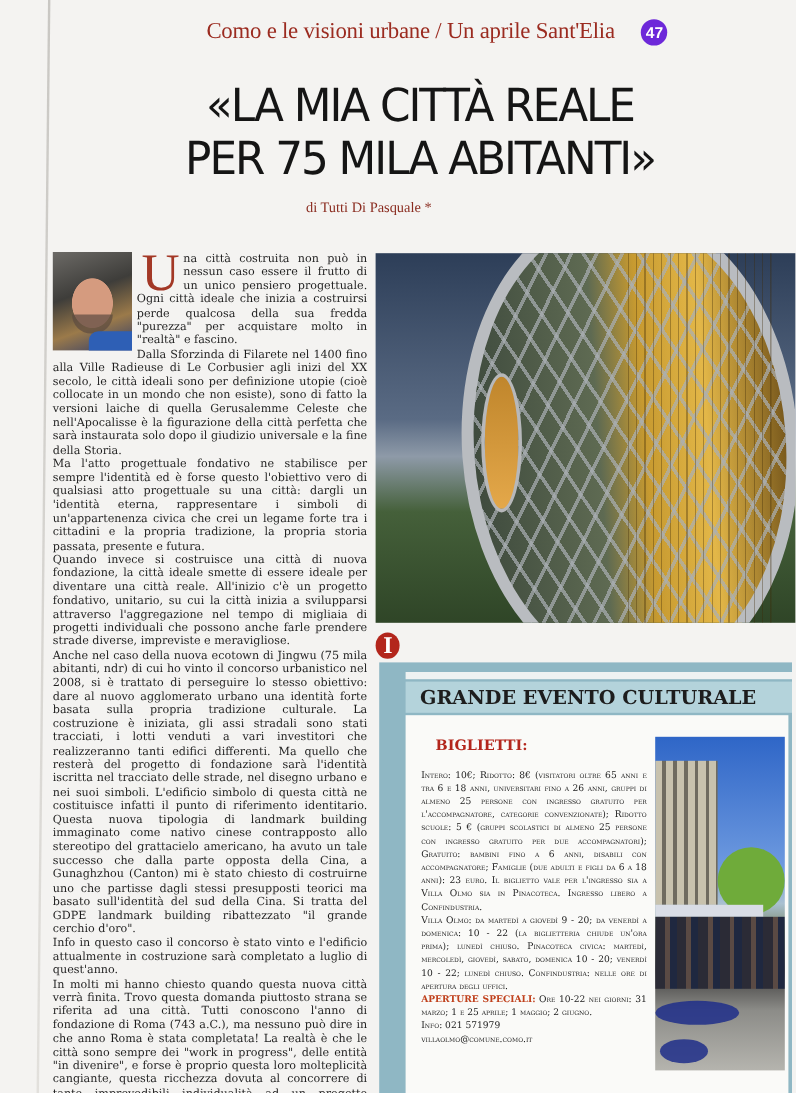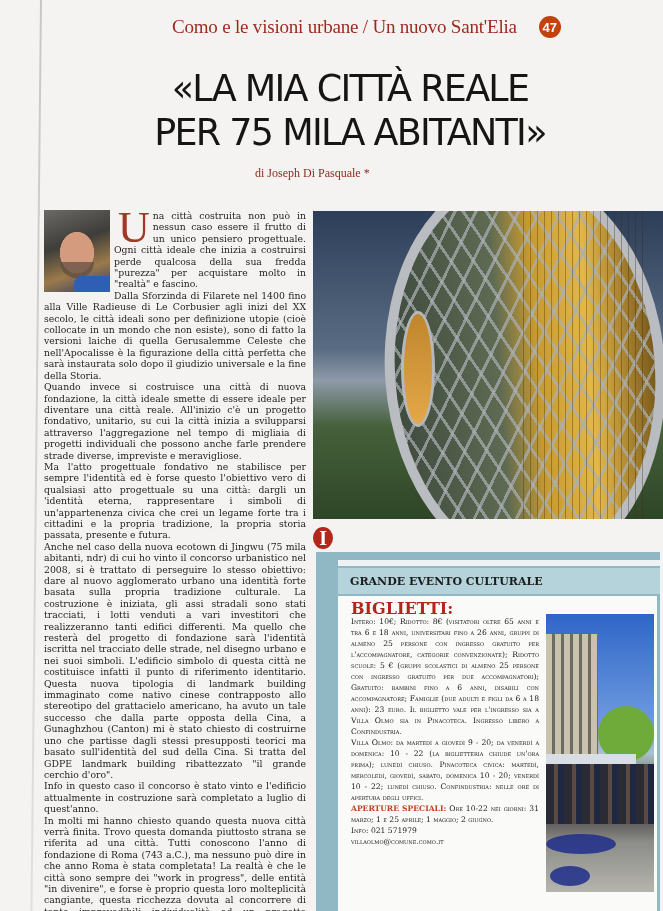--- a/index.html
+++ b/index.html
@@ -16,21 +16,21 @@
   }
   .header {
     position:absolute; left:172px; top:14px; height:26px;
     display:flex; align-items:center; gap:22px;
   }
   .header .section {
     font-family:"Liberation Serif", serif; font-size:19px; color:#9b2b20;
     letter-spacing:-0.2px;
   }
   .page-num {
-    width:22px; height:22px; border-radius:50%; background:#c2410c; color:#fff;
+    width:22px; height:22px; border-radius:50%; background:#6d28d9; color:#fff;
     font-family:"Liberation Sans", sans-serif; font-weight:bold; font-size:13px;
     display:flex; align-items:center; justify-content:center;
   }
   .headline {
     position:absolute; left:100px; top:66px; width:500px; text-align:center;
     font-family:"DejaVu Sans", sans-serif; font-size:38px; line-height:44px;
     font-weight:normal; color:#151515; letter-spacing:-1.8px;
     transform:scaleX(0.96);
   }
   .byline {
@@ -97,33 +97,33 @@
   }
   .info-box {
     position:absolute; left:316px; top:552px; width:344px; height:359px;
     background:#8fb7c4;
   }
   .info-box .stripe {
     position:absolute; left:22px; top:8px; right:0; height:6px; background:#eef2f2;
   }
   .info-box .event-band {
     position:absolute; left:22px; top:16px; right:0; height:26px; background:#b4d3db;
-    font-family:"DejaVu Serif", serif; font-weight:bold; font-size:11px;
+    font-family:"DejaVu Serif", serif; font-weight:bold; font-size:16px;
     display:flex; align-items:center; padding-left:12px; color:#1d1d1d;
   }
   .info-box .panel {
     position:absolute; left:22px; top:44px; right:3px; bottom:0; background:#fafaf8;
   }
   .info-text {
     position:absolute; left:35px; top:50px; width:188px;
     font-family:"DejaVu Serif", serif; font-size:7.6px; line-height:11px;
     font-variant:small-caps; text-align:justify; color:#1c1c1c;
   }
   .info-text h4 {
-    margin:0; font-size:16px; line-height:14px; color:#b3261c; font-variant:normal;
+    margin:12px; font-size:12px; line-height:14px; color:#b3261c; font-variant:normal;
     font-weight:bold;
   }
   .info-text .hl { color:#c0411d; font-weight:bold; }
   .side-photo {
     position:absolute; left:546px; top:614px; width:108px; height:278px; overflow:hidden;
     background:linear-gradient(180deg,#2f66c7 0%,#6f9be0 40%,#a9c0d0 50%,#7b8a6a 58%,#3b3a3a 70%,#8c8c88 82%,#b5b4ae 100%);
   }
   .side-photo .building {
     position:absolute; left:0; top:20px; width:52px; height:120px;
     background:repeating-linear-gradient(90deg,#c8c2ae 0 6px,#6f6b60 6px 9px);
@@ -144,43 +144,43 @@
     background:#1e2e8a; opacity:.85;
   }
   .side-photo .shadow2 { top:252px; width:40px; left:4px; }
 </style>
 </head>
 <body>
 
 <div class="page-fold"></div>
 
 <div class="header">
-  <span class="section">Como e le visioni urbane / Un nuovo Sant'Elia</span>
+  <span class="section">Como e le visioni urbane / Un aprile Sant'Elia</span>
   <span class="page-num">47</span>
 </div>
 
 <div class="headline">
   <div>«LA MIA CITTÀ REALE</div>
   <div>PER 75 MILA ABITANTI»</div>
 </div>
 
-<div class="byline">di Joseph Di Pasquale *</div>
+<div class="byline">di Tutti Di Pasquale *</div>
 
 <div class="portrait">
   <div class="beard"></div>
   <div class="scarf"></div>
 </div>
 
 <div class="article">
   <span class="float-space"></span>
   <span class="dropcap">U</span>
   <p>na città costruita non può in nessun caso essere il frutto di un unico pensiero progettuale. Ogni città ideale che inizia a costruirsi perde qualcosa della sua fredda "purezza" per acquistare molto in "realtà" e fascino.</p>
   <p>Dalla Sforzinda di Filarete nel 1400 fino alla Ville Radieuse di Le Corbusier agli inizi del XX secolo, le città ideali sono per definizione utopie (cioè collocate in un mondo che non esiste), sono di fatto la versioni laiche di quella Gerusalemme Celeste che nell'Apocalisse è la figurazione della città perfetta che sarà instaurata solo dopo il giudizio universale e la fine della Storia.</p>
+  <p>Ma l'atto progettuale fondativo ne stabilisce per sempre l'identità ed è forse questo l'obiettivo vero di qualsiasi atto progettuale su una città: dargli un 'identità eterna, rappresentare i simboli di un'appartenenza civica che crei un legame forte tra i cittadini e la propria tradizione, la propria storia passata, presente e futura.</p>
   <p>Quando invece si costruisce una città di nuova fondazione, la città ideale smette di essere ideale per diventare una città reale. All'inizio c'è un progetto fondativo, unitario, su cui la città inizia a svilupparsi attraverso l'aggregazione nel tempo di migliaia di progetti individuali che possono anche farle prendere strade diverse, impreviste e meravigliose.</p>
-  <p>Ma l'atto progettuale fondativo ne stabilisce per sempre l'identità ed è forse questo l'obiettivo vero di qualsiasi atto progettuale su una città: dargli un 'identità eterna, rappresentare i simboli di un'appartenenza civica che crei un legame forte tra i cittadini e la propria tradizione, la propria storia passata, presente e futura.</p>
   <p>Anche nel caso della nuova ecotown di Jingwu (75 mila abitanti, ndr) di cui ho vinto il concorso urbanistico nel 2008, si è trattato di perseguire lo stesso obiettivo: dare al nuovo agglomerato urbano una identità forte basata sulla propria tradizione culturale. La costruzione è iniziata, gli assi stradali sono stati tracciati, i lotti venduti a vari investitori che realizzeranno tanti edifici differenti. Ma quello che resterà del progetto di fondazione sarà l'identità iscritta nel tracciato delle strade, nel disegno urbano e nei suoi simboli. L'edificio simbolo di questa città ne costituisce infatti il punto di riferimento identitario. Questa nuova tipologia di landmark building immaginato come nativo cinese contrapposto allo stereotipo del grattacielo americano, ha avuto un tale successo che dalla parte opposta della Cina, a Gunaghzhou (Canton) mi è stato chiesto di costruirne uno che partisse dagli stessi presupposti teorici ma basato sull'identità del sud della Cina. Si tratta del GDPE landmark building ribattezzato "il grande cerchio d'oro".</p>
   <p>Info in questo caso il concorso è stato vinto e l'edificio attualmente in costruzione sarà completato a luglio di quest'anno.</p>
   <p>In molti mi hanno chiesto quando questa nuova città verrà finita. Trovo questa domanda piuttosto strana se riferita ad una città. Tutti conoscono l'anno di fondazione di Roma (743 a.C.), ma nessuno può dire in che anno Roma è stata completata! La realtà è che le città sono sempre dei "work in progress", delle entità "in divenire", e forse è proprio questa loro molteplicità cangiante, questa ricchezza dovuta al concorrere di tante imprevedibili individualità ad un progetto collettivo che le rende affascinanti e sempre nuove.</p>
 
 </div>
 
 <div class="hero">
   <div class="ring"></div>
   <div class="facade"></div>
   <div class="oval"></div>

